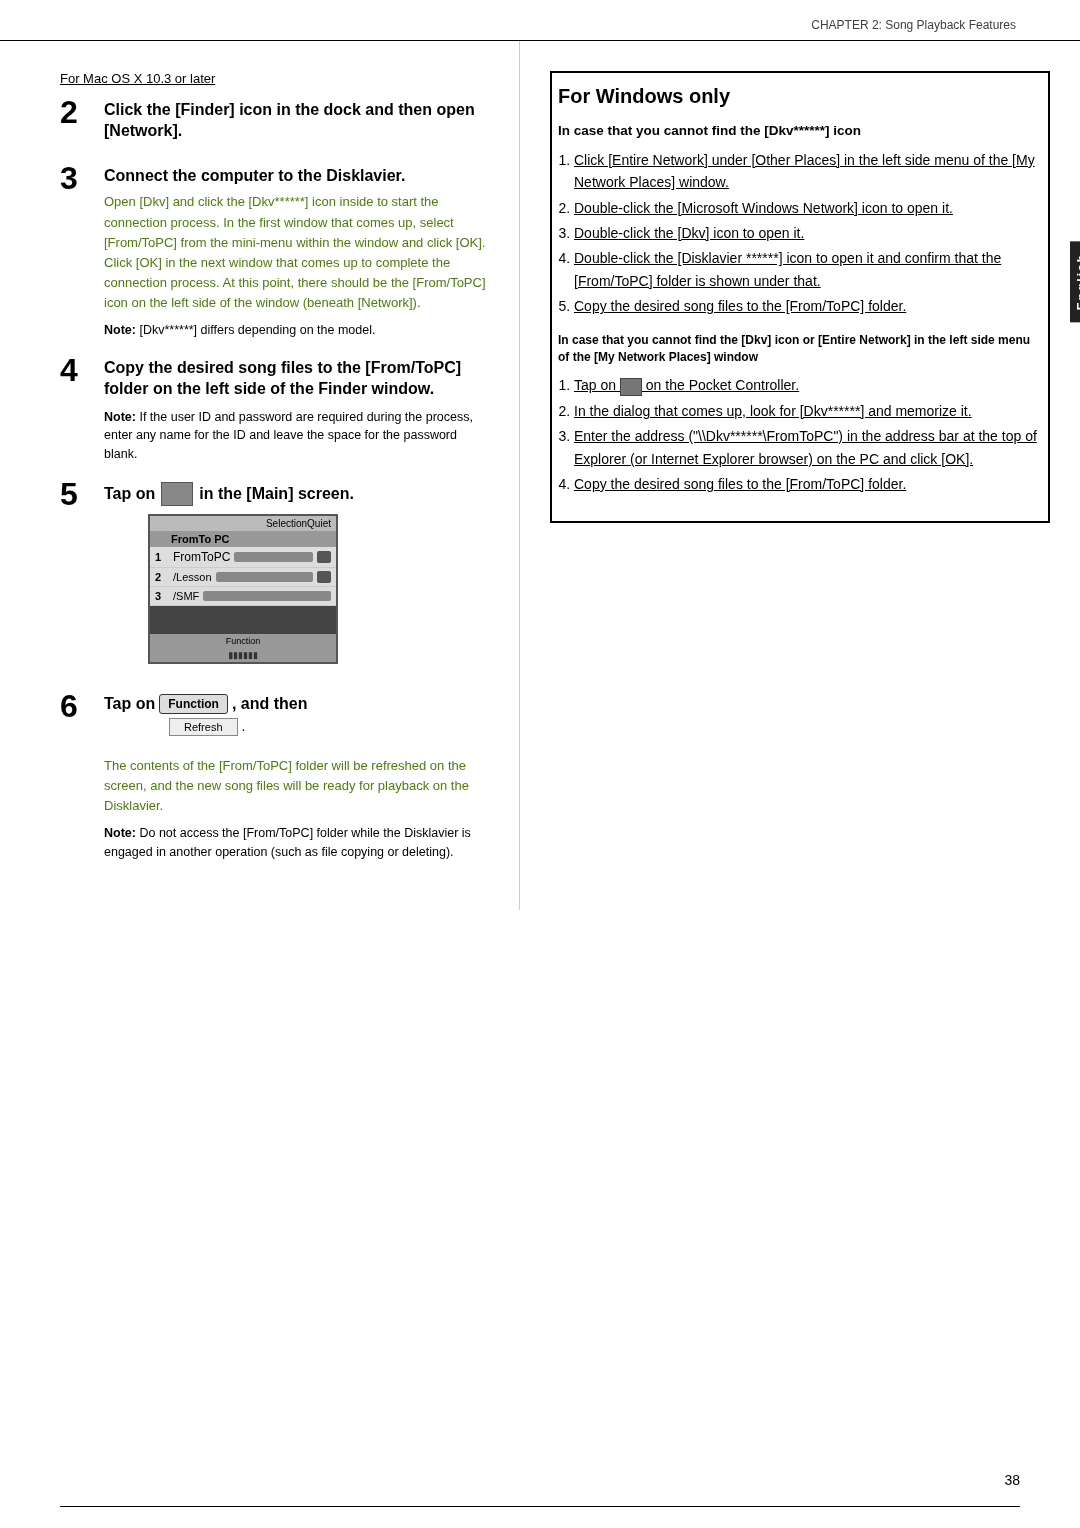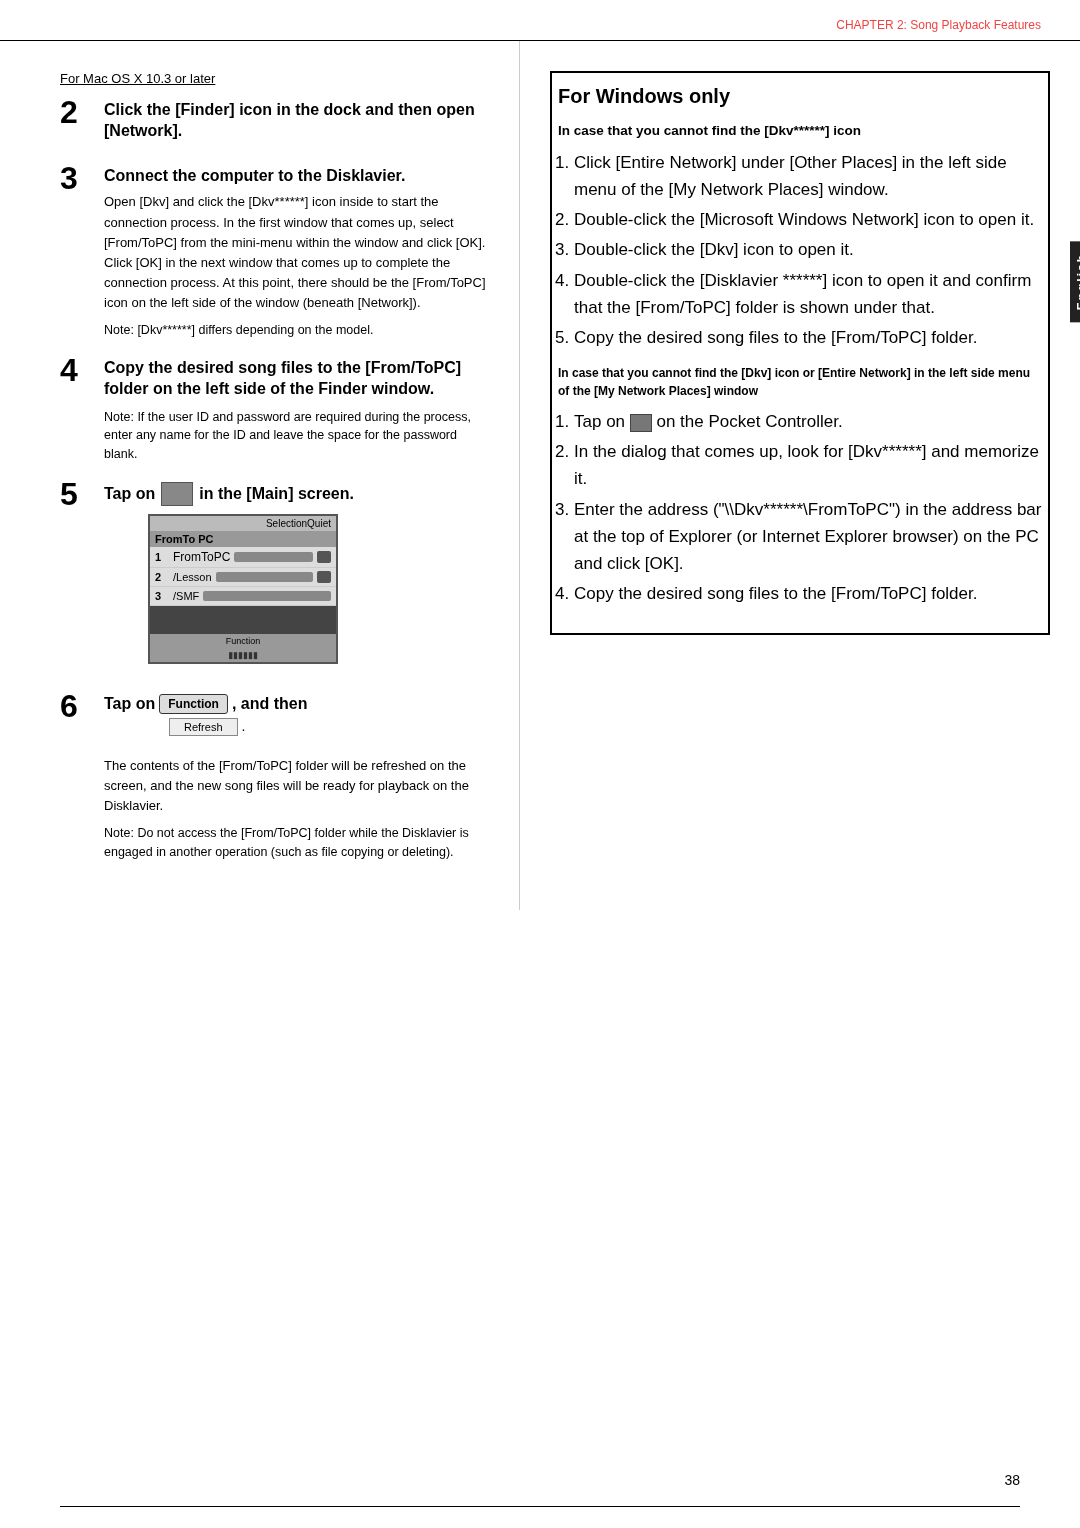--- a/index.html
+++ b/index.html
@@ -7,23 +7,23 @@
       width: 1080px;
       min-height: 1528px;
       background: #fff;
       font-family: Arial, Helvetica, sans-serif;
       font-size: 14px;
       color: #000;
       position: relative;
     }
     .page-header {
       text-align: right;
-      padding: 18px 39px 8px 60px;
+      padding: 18px 64px 8px 60px;
       font-size: 12px;
-      color: #ef4444;
+      color: #404040;
       border-bottom: 1px solid #000;
     }
     .page-body {
       display: flex;
       padding: 0;
     }
     .left-column {
       width: 520px;
       padding: 30px 30px 30px 60px;
       border-right: 1px solid #ccc;
@@ -71,29 +71,29 @@
     }
     .step-title {
       font-size: 16px;
       font-weight: bold;
       margin-bottom: 6px;
       line-height: 1.3;
     }
     .step-body {
       font-size: 13px;
       line-height: 1.55;
-      color: #000000;
+      color: #4d7c0f;
     }
     .note-block {
       margin-top: 8px;
       font-size: 12.5px;
       line-height: 1.5;
     }
     .note-label {
-      font-weight: normal;
+      font-weight: bold;
     }
     .step5-content {
       display: flex;
       flex-direction: column;
     }
     .tap-line {
       display: flex;
       align-items: center;
       font-size: 16px;
       font-weight: bold;
@@ -119,21 +119,21 @@
     }
     .screen-mock-header {
       background: #bbb;
       display: flex;
       justify-content: flex-end;
       padding: 2px 5px;
       font-size: 10px;
     }
     .screen-mock-title {
       background: #999;
-      padding: 2px 5px;
+      padding: 2px 21px;
       font-size: 11px;
       font-weight: bold;
     }
     .screen-mock-row {
       display: flex;
       align-items: center;
       padding: 3px 5px;
       border-bottom: 1px solid #ccc;
       background: #ddd;
       gap: 4px;
@@ -207,23 +207,24 @@
       margin-bottom: 14px;
     }
     .windows-section-title {
       font-size: 13.5px;
       font-weight: bold;
       margin-bottom: 8px;
       line-height: 1.4;
     }
     .windows-list {
       padding-left: 16px;
-      font-size: 17px;
+      font-size: 14px;
       line-height: 1.6;
       margin-bottom: 14px;
+      text-decoration: underline;
     }
     .windows-list li {
       margin-bottom: 3px;
     }
     .windows-bold-section {
       font-weight: bold;
       font-size: 12px;
       margin-bottom: 8px;
       line-height: 1.45;
     }

